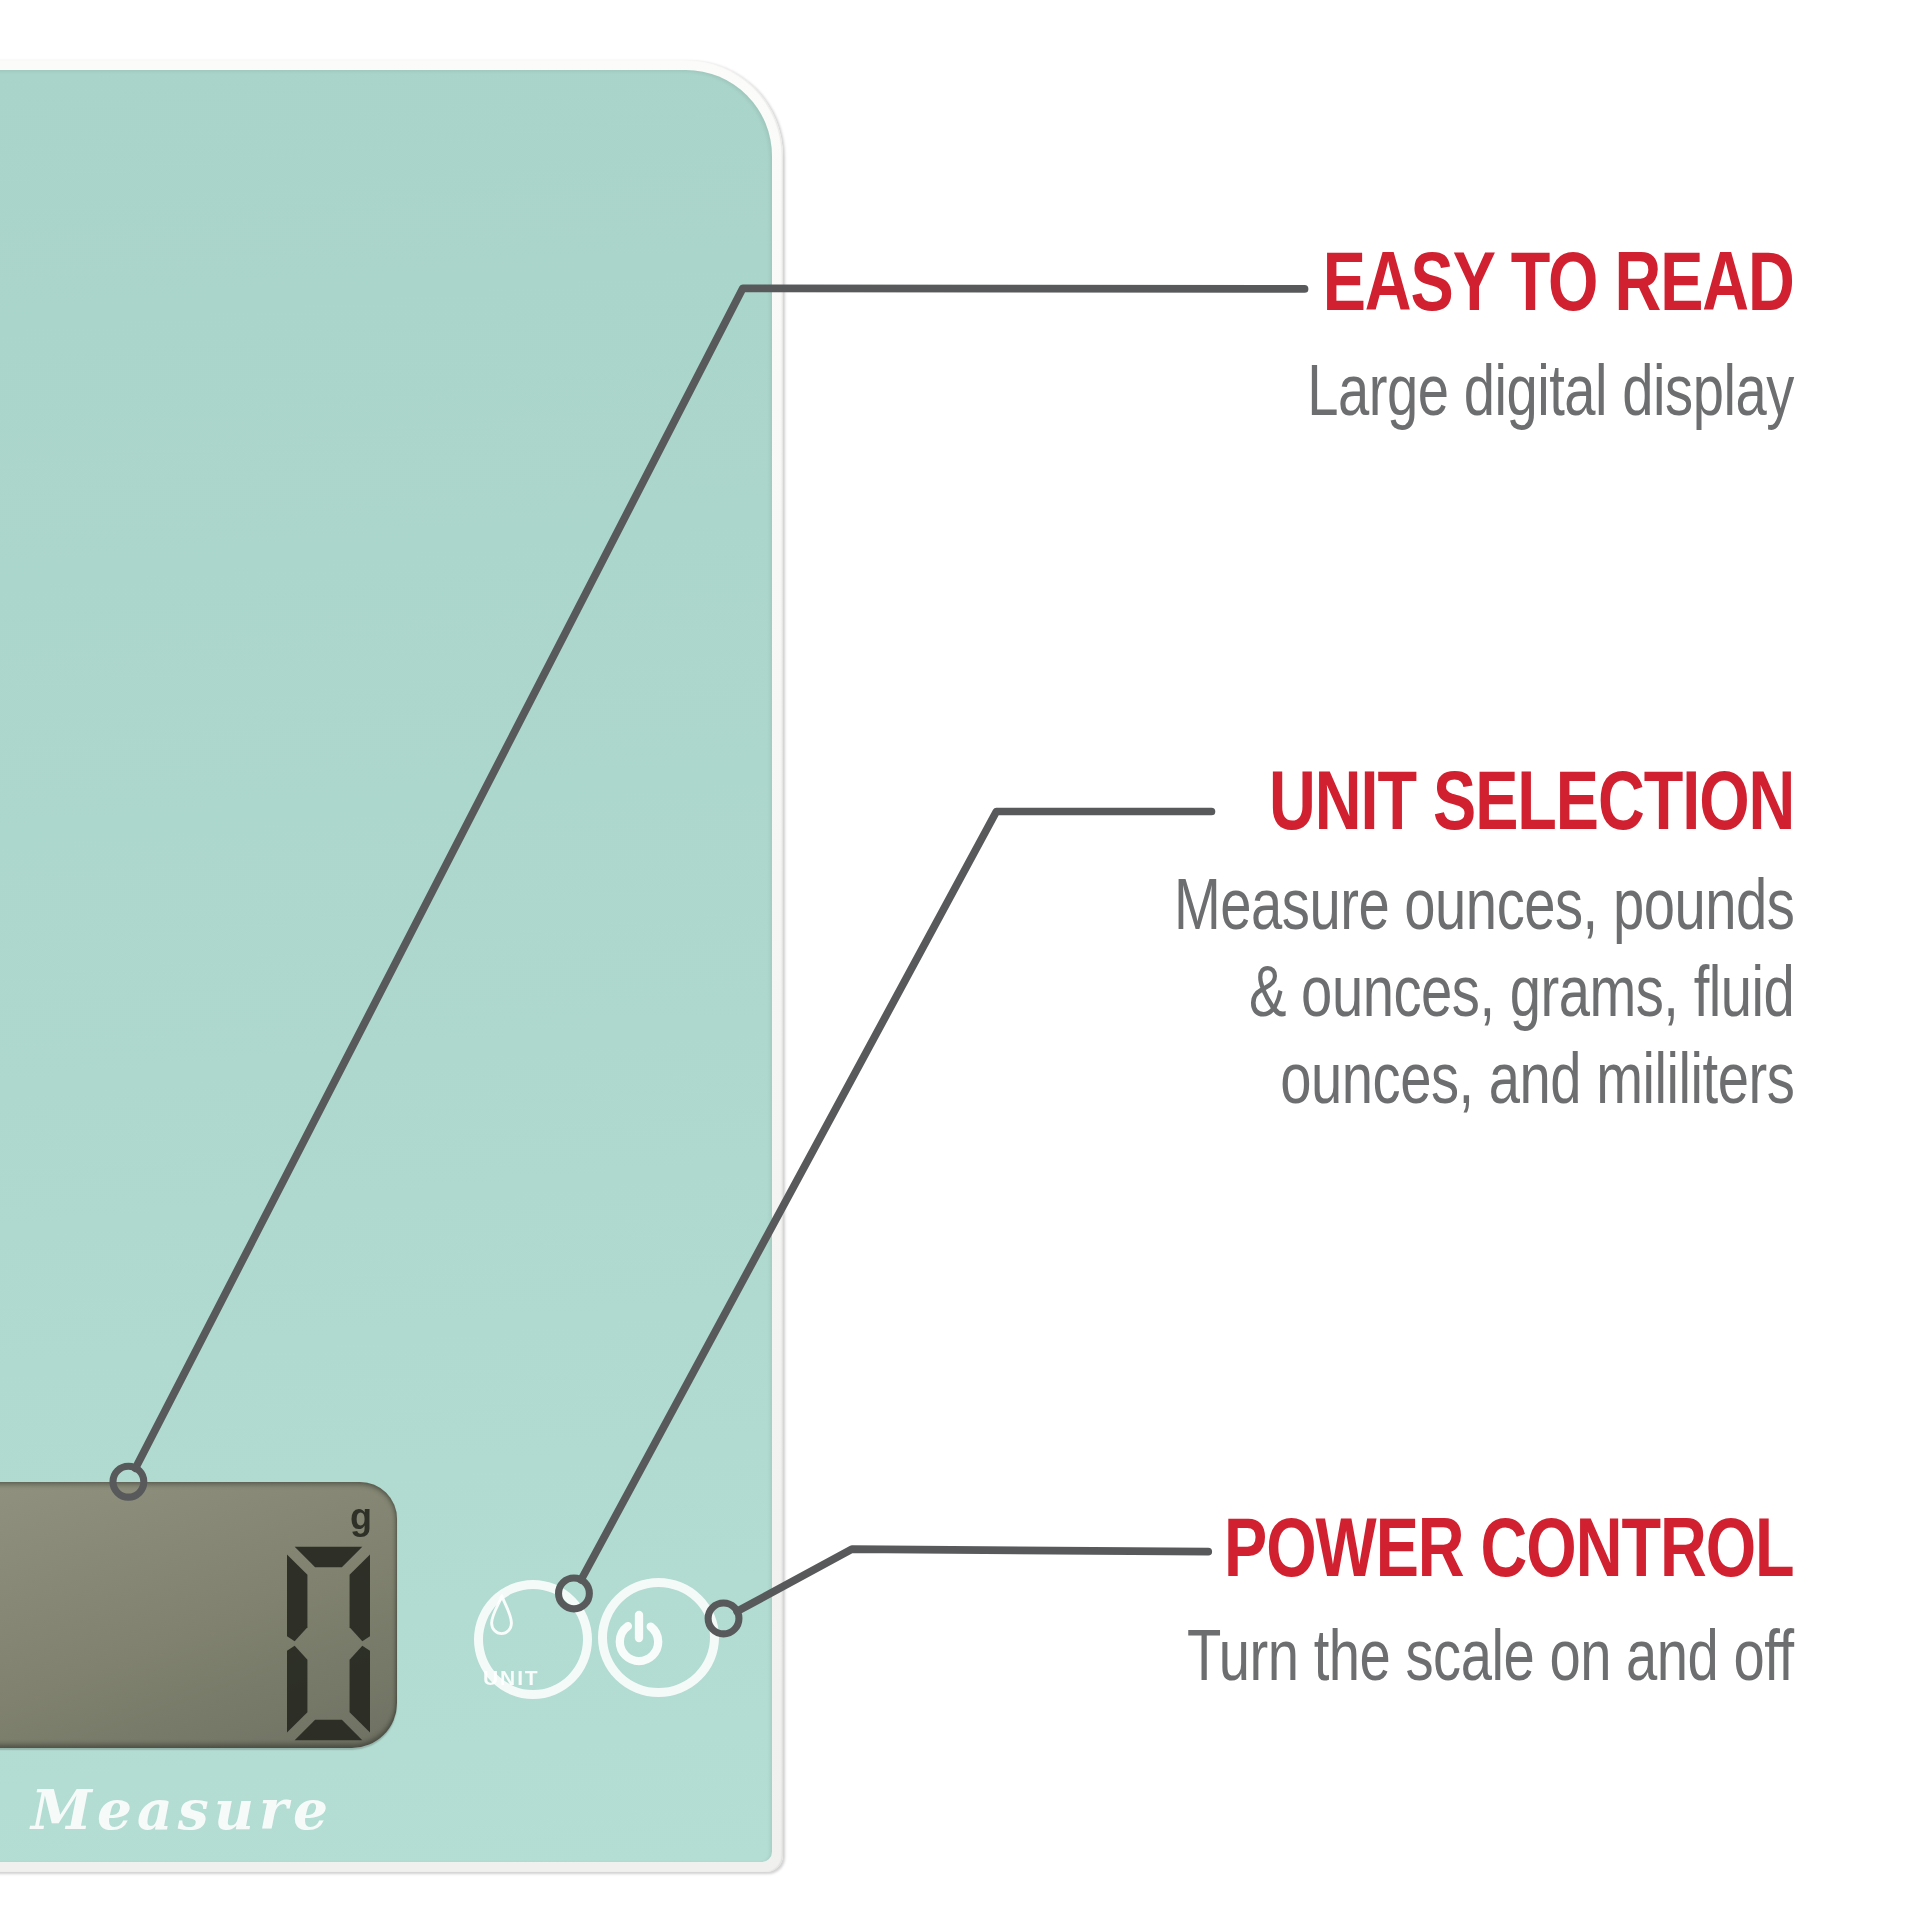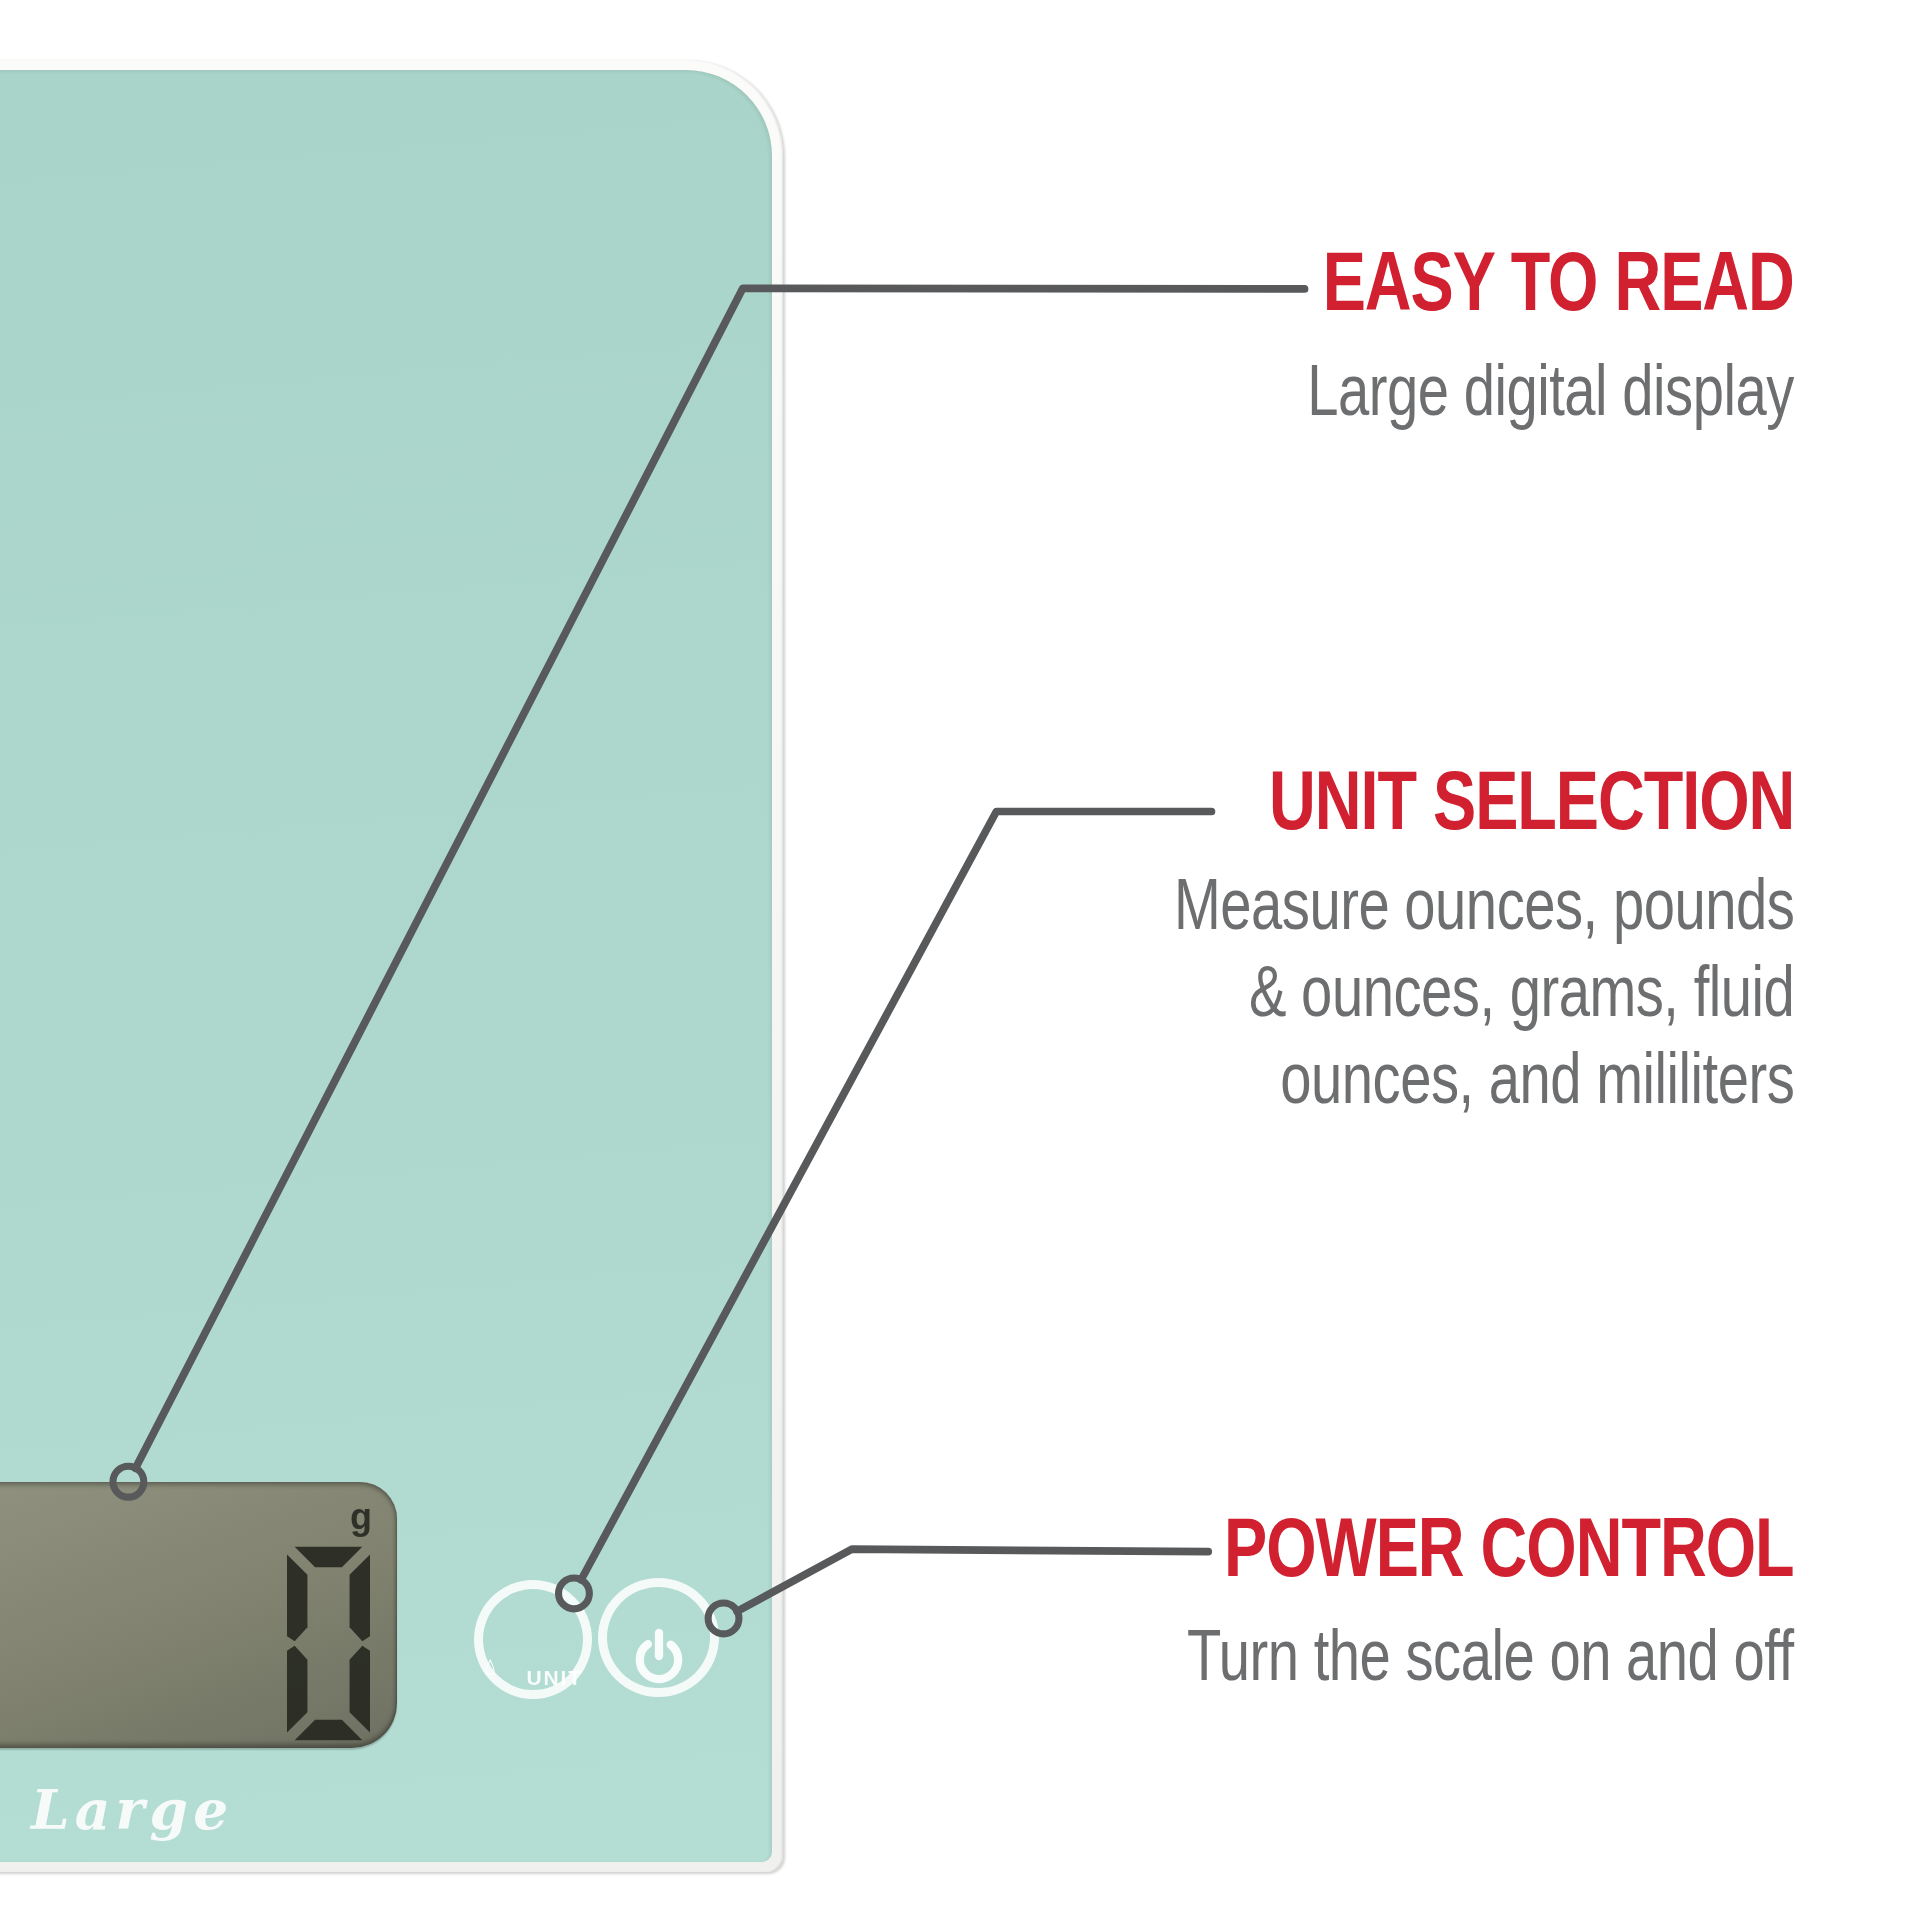--- a/index.html
+++ b/index.html
@@ -32,21 +32,21 @@
   .lcd-unit{
     position:absolute;left:369px;top:16.7px;
     font-size:36px;font-weight:bold;color:#2f3129;line-height:1;
   }
   .seg-digit{position:absolute;left:306px;top:64px;}
   .seg-digit polygon{fill:#272922;opacity:.92;}
 
   
   .touch-btn{
     position:absolute;border:9.6px solid rgba(255,255,255,.85);border-radius:50%;
-    display:flex;flex-direction:row;align-items:flex-end;justify-content:center;
+    display:flex;flex-direction:column;align-items:flex-start;justify-content:center;
     box-sizing:border-box;
     gap:30px;
   }
   .btn-unit{left:474px;top:1580px;width:118px;height:119px;}
   .btn-power{left:598px;top:1578px;width:121px;height:119px;}
   .btn-unit-label{
     color:rgba(255,255,255,.9);font-size:21px;font-weight:bold;letter-spacing:1.9px;margin-top:-1.3px;
   }
   .droplet-svg{width:35px;height:45px;margin-top:3.9px;}
   .power-svg{width:64px;height:64px;}
@@ -110,21 +110,21 @@
     <span class="btn-unit-label">UNIT</span>
   </div>
 
   <div class="touch-btn btn-power">
     <svg class="power-svg" viewBox="0 0 100 100">
       <circle cx="50" cy="56" r="30" fill="none" stroke="rgba(255,255,255,.9)" stroke-width="13" stroke-linecap="round" stroke-dasharray="122 38 100"></circle>
       <line x1="50" y1="14" x2="50" y2="50" stroke="rgba(255,255,255,.9)" stroke-width="13" stroke-linecap="round"></line>
     </svg>
   </div>
 
-  <div class="brand-logo">Large</div>
+  <div class="brand-logo">Measure</div>
 
   <svg class="connector-svg" viewBox="0 0 3000 3000">
     <polyline points="211,2287 1157,449 2032,450"></polyline>
     <polyline points="905,2461 1552,1264 1887,1264"></polyline>
     <polyline points="1148,2510 1327,2413 1882,2417"></polyline>
     <circle cx="200" cy="2308" r="24"></circle>
     <circle cx="894" cy="2482" r="24"></circle>
     <circle cx="1127" cy="2521" r="24"></circle>
   </svg>
 

